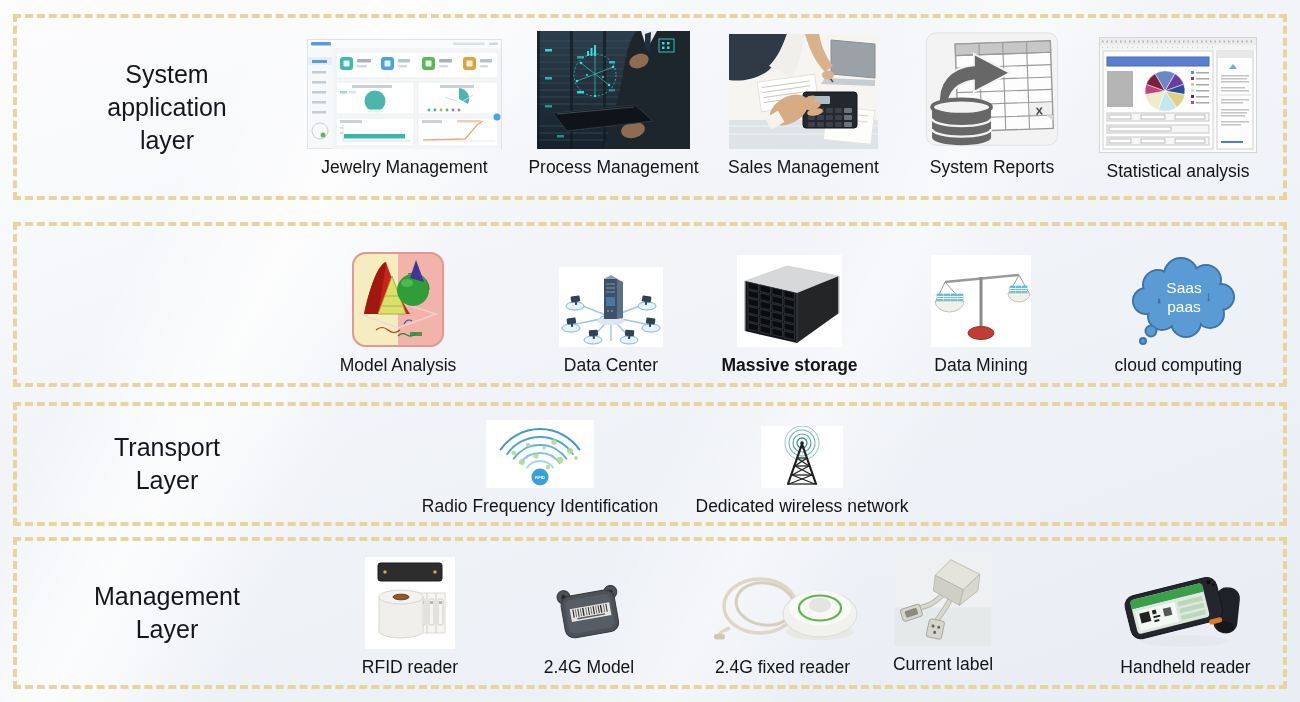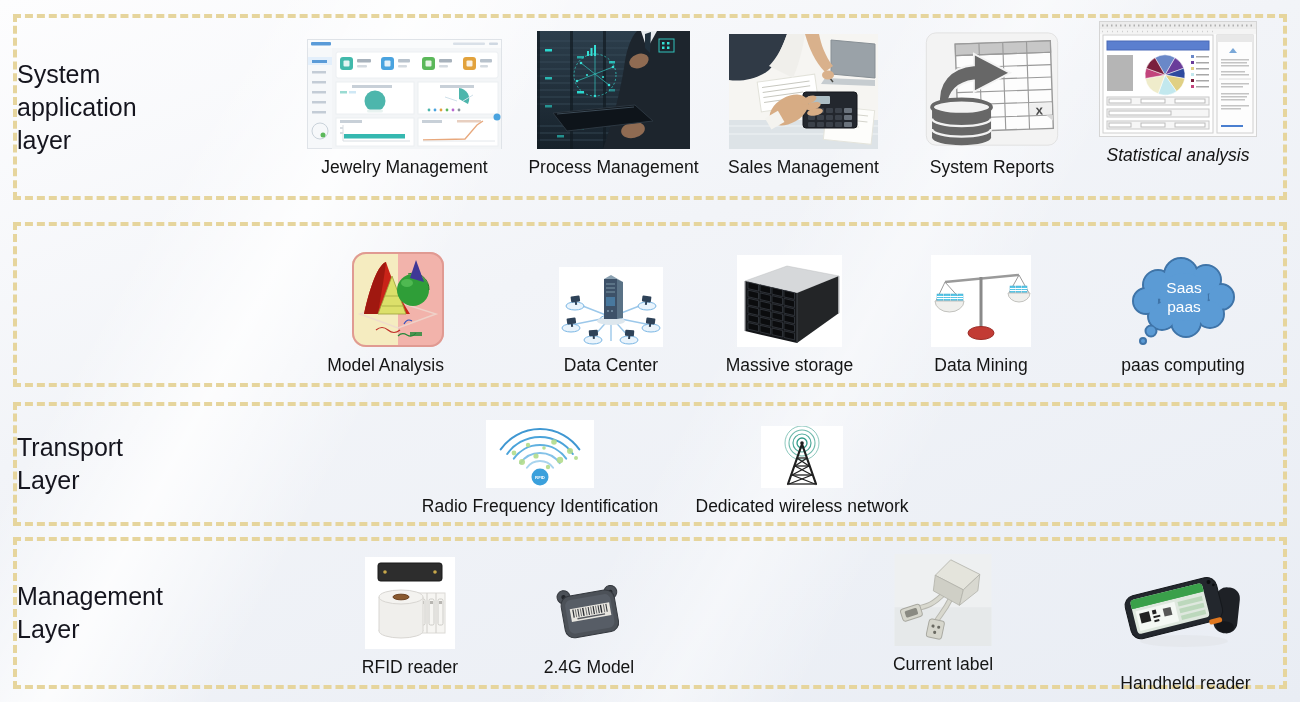--- a/index.html
+++ b/index.html
@@ -11,21 +11,21 @@
   body::before{
     content:"";position:absolute;inset:0;pointer-events:none;z-index:0;
     background:linear-gradient(118deg,rgba(255,255,255,0) 16%,rgba(255,255,255,.8) 25%,rgba(255,255,255,0) 35%,rgba(255,255,255,0) 54%,rgba(255,255,255,.45) 62%,rgba(255,255,255,0) 70%);
   }
   .layer-row{
     position:absolute;left:13px;width:1274px;box-sizing:border-box;
     border:4px dashed var(--border,#e6d59d);z-index:1;
   }
   .layer-title{
     position:absolute;left:0;width:300px;top:50%;transform:translateY(-50%);
-    font-size:25px;line-height:1.32;color:var(--title,#15151e);
+    text-align:center;font-size:25px;line-height:1.32;color:var(--title,#15151e);
     white-space:pre-line;
   }
   .item{position:absolute;display:flex;flex-direction:column;align-items:center;}
   .imgbox{display:flex;align-items:flex-end;justify-content:center;}
   .caption{
     margin-top:8px;font-size:17.5px;line-height:1.15;color:var(--label,#141414);
     white-space:nowrap;text-align:center;
   }
   svg{display:block;}
 </style>
@@ -244,21 +244,21 @@
         <rect x="10" y="80" width="62" height="32" fill="#676767"></rect>
         <ellipse cx="41" cy="112" rx="31" ry="8" fill="#676767"></ellipse>
         <path d="M10,92 a31,8 0 0 0 62,0" fill="none" stroke="#f3f3f3" stroke-width="2.5"></path>
         <path d="M10,103 a31,8 0 0 0 62,0" fill="none" stroke="#f3f3f3" stroke-width="2.5"></path>
         <ellipse cx="41" cy="80" rx="31" ry="8" fill="#f3f3f3" stroke="#676767" stroke-width="4"></ellipse>
       </svg>
     </div>
     <div class="caption">System Reports</div>
   </div>
 
-  <div class="item" style="left:1082px;top:0;width:158px;font-style:italic;">
+  <div class="item" style="left:1082px;top:16px;width:158px;">
     <div class="imgbox" style="height:119px;">
       <svg width="158" height="116" viewBox="0 0 158 116">
         <rect x="0.5" y="0.5" width="157" height="115" fill="#fbfbfb" stroke="#d5d5d5"></rect>
         <rect x="1" y="1" width="156" height="7" fill="#ececec"></rect>
         <line x1="3" y1="4.5" x2="155" y2="4.5" stroke="#b0b0b0" stroke-width="2" stroke-dasharray="1.5,3"></line>
         <rect x="1" y="8" width="156" height="5" fill="#f4f4f4"></rect>
         <line x1="3" y1="10.5" x2="114" y2="10.5" stroke="#cfcfcf" stroke-width="1.5" stroke-dasharray="1,4"></line>
         <rect x="4" y="14" width="110" height="98" fill="#ffffff" stroke="#cfcfcf"></rect>
         <rect x="8" y="20" width="102" height="9" fill="#5b7fcf" stroke="#4a6ab8"></rect>
         <rect x="8" y="34" width="26" height="36" fill="#b5b5b5"></rect>
@@ -320,21 +320,21 @@
         <line x1="120" y1="58" x2="152" y2="58" stroke="#dcdcdc"></line>
         <rect x="122" y="104" width="22" height="2" fill="#4a7fd0"></rect>
       </svg>
     </div>
     <div class="caption">Statistical analysis</div>
   </div>
 </section>
 
 <section class="layer-row" style="top:222px;height:165px;">
 
-  <div class="item" style="left:335px;top:26px;width:92px;align-items:flex-end;">
+  <div class="item" style="left:335px;top:26px;width:92px;">
     <div class="imgbox" style="height:95px;">
       <svg width="92" height="95" viewBox="0 0 92 95">
         <defs>
             <clipPath id="mclip">
               <rect width="92" height="95" rx="14"></rect>
             </clipPath>
           </defs>
         <g clip-path="url(#mclip)">
           <rect width="92" height="95" fill="#f2b3ab"></rect>
           <rect width="46" height="95" fill="#f5ecc0"></rect>
@@ -412,21 +412,21 @@
             <rect x="47" y="24" width="9" height="2"></rect>
         </g>
         <rect x="47" y="30" width="9" height="9" fill="#4a7fa8" opacity=".85"></rect>
         <circle cx="49" cy="44" r="1" fill="#7a94a8"></circle>
           <circle cx="53" cy="44" r="1" fill="#7a94a8"></circle>
       </svg>
     </div>
     <div class="caption">Data Center</div>
   </div>
 
-  <div class="item" style="left:720px;top:26px;width:105px;">
+  <div class="item" style="left:720px;top:26px;width:105px;font-weight:bold;">
     <div class="imgbox" style="height:95px;">
       <svg width="105" height="92" viewBox="0 0 105 92">
         <rect width="105" height="92" fill="#ffffff"></rect>
         <polygon points="8,26 50,11 102,21 60,38" fill="#d6d8da" stroke="#bfc1c3" stroke-width=".5"></polygon>
         <polygon points="60,38 102,21 102,58 60,88" fill="#232527"></polygon>
         <polygon points="8,26 60,38 60,88 8,76" fill="#141619"></polygon>
         <g transform="skewY(13)" fill="#0b0c0e" stroke="#3e434a" stroke-width=".6">
           <g>
             <rect x="11" y="24.5" width="10.5" height="6.6"></rect>
               <rect x="23" y="24.5" width="10.5" height="6.6"></rect>
@@ -490,21 +490,21 @@
           <line x1="79" y1="33.5" x2="96" y2="33.5"></line>
             <line x1="79" y1="35.5" x2="96" y2="35.5"></line>
         </g>
         <path d="M4,46 a14.5,11 0 0 0 29,0 z" fill="#efefec" stroke="#c2c2be"></path>
         <path d="M77,38 a11,9 0 0 0 22,0 z" fill="#efefec" stroke="#c2c2be"></path>
       </svg>
     </div>
     <div class="caption">Data Mining</div>
   </div>
 
-  <div class="item" style="left:1107px;top:26px;width:118px;">
+  <div class="item" style="left:1107px;top:26px;width:118px;align-items:flex-end;">
     <div class="imgbox" style="height:95px;">
       <svg width="118" height="95" viewBox="0 0 118 95">
         <g fill="#5b9bd5" stroke="#3f74a8" stroke-width="2">
           <circle cx="34" cy="33" r="15"></circle>
             <circle cx="57" cy="23" r="17"></circle>
             <circle cx="82" cy="28" r="15"></circle>
           <circle cx="97" cy="45" r="13"></circle>
             <circle cx="86" cy="62" r="14"></circle>
             <circle cx="62" cy="70" r="15"></circle>
           <circle cx="38" cy="64" r="14"></circle>
@@ -520,21 +520,21 @@
             <circle cx="86" cy="62" r="12.8"></circle>
             <circle cx="62" cy="70" r="13.8"></circle>
           <circle cx="38" cy="64" r="12.8"></circle>
             <circle cx="22" cy="49" r="11.8"></circle>
             <circle cx="60" cy="45" r="24"></circle>
         </g>
         <text x="60" y="41" text-anchor="middle" font-size="15.5" fill="#ffffff">Saas</text>
         <text x="60" y="60" text-anchor="middle" font-size="15.5" fill="#ffffff">paas</text>
       </svg>
     </div>
-    <div class="caption">paas computing</div>
+    <div class="caption">cloud computing</div>
   </div>
 </section>
 
 <section class="layer-row" style="top:402px;height:124px;">
   <div class="layer-title">Transport
 Layer</div>
 
   <div class="item" style="left:700px;top:10px;width:170px;">
     <div class="imgbox" style="height:72px;">
       <svg width="82" height="62" viewBox="0 0 82 62">
@@ -666,20 +666,39 @@
             <line x1="58" y1="28" x2="58" y2="36" stroke-width=".6"></line>
               <line x1="60.5" y1="28" x2="60.5" y2="36" stroke-width="1"></line>
           </g>
           <rect x="30" y="37" width="28" height="1.4" fill="#55585e"></rect>
         </g>
       </svg>
     </div>
     <div class="caption">2.4G Model</div>
   </div>
 
+  <div class="item" style="left:688px;top:16px;width:155px;">
+    <div class="imgbox" style="height:92px;">
+      <svg width="150" height="85" viewBox="0 0 150 85">
+        <ellipse cx="112" cy="68" rx="34" ry="8" fill="#e8e8e4"></ellipse>
+        <g fill="none" stroke="#ded7c8" stroke-width="3.5">
+          <ellipse cx="52" cy="42" rx="36" ry="27"></ellipse>
+          <ellipse cx="57" cy="40" rx="29" ry="21" transform="rotate(8 57 40)" stroke="#d6cfc0" stroke-width="3"></ellipse>
+          <path d="M22,64 Q10,68 12,72"></path>
+          <path d="M86,46 Q98,52 106,55"></path>
+        </g>
+        <rect x="6" y="70" width="11" height="5.5" rx="2" fill="#cfc8ba"></rect>
+        <ellipse cx="112" cy="50" rx="37" ry="23" fill="#f1f1ee" stroke="#dcdcd8"></ellipse>
+        <ellipse cx="112" cy="44" rx="31" ry="17.5" fill="#f9f9f7"></ellipse>
+        <ellipse cx="112" cy="44" rx="21" ry="12.5" fill="none" stroke="#5cb648" stroke-width="2.2"></ellipse>
+        <ellipse cx="112" cy="41" rx="11" ry="7.5" fill="#e4e4e0"></ellipse>
+      </svg>
+    </div>
+    <div class="caption">2.4G fixed reader</div>
+  </div>
 
   <div class="item" style="left:875px;top:13px;width:102px;">
     <div class="imgbox" style="height:92px;">
       <svg width="100" height="92" viewBox="0 0 100 95">
         <rect width="100" height="95" fill="#eef0f1"></rect>
         <rect y="55" width="100" height="40" fill="#e6e9ea"></rect>
         <g fill="none" stroke="#b8b8b0" stroke-width="5.5" stroke-linecap="round">
           <path d="M52,40 C40,52 34,54 24,56"></path>
           <path d="M58,46 C52,58 48,62 44,68"></path>
         </g>
@@ -698,21 +717,21 @@
           <rect x="34" y="68" width="16" height="19" rx="3" fill="#d6d6cc" stroke="#a8a8a0"></rect>
           <circle cx="39" cy="75" r="1.6" fill="#6a6a62"></circle>
             <circle cx="45" cy="75" r="1.6" fill="#6a6a62"></circle>
             <circle cx="42" cy="81" r="1.6" fill="#6a6a62"></circle>
         </g>
       </svg>
     </div>
     <div class="caption">Current label</div>
   </div>
 
-  <div class="item" style="left:1101px;top:16px;width:135px;gap:16px;">
+  <div class="item" style="left:1101px;top:16px;width:135px;">
     <div class="imgbox" style="height:92px;">
       <svg width="135" height="90" viewBox="0 0 135 90">
         <ellipse cx="66" cy="82" rx="44" ry="6" fill="#e2e6ea" opacity=".7"></ellipse>
         <g transform="rotate(-14 60 45)">
           <g transform="rotate(20 106 62)">
             <rect x="94" y="40" width="24" height="46" rx="11" fill="#1e2126"></rect>
             <rect x="97" y="74" width="18" height="11" rx="8" fill="#15171b"></rect>
           </g>
           <rect x="8" y="26" width="94" height="44" rx="10" fill="#23272d" stroke="#15181c"></rect>
           <rect x="14" y="30" width="74" height="35" rx="4" fill="#dfe8df"></rect>

